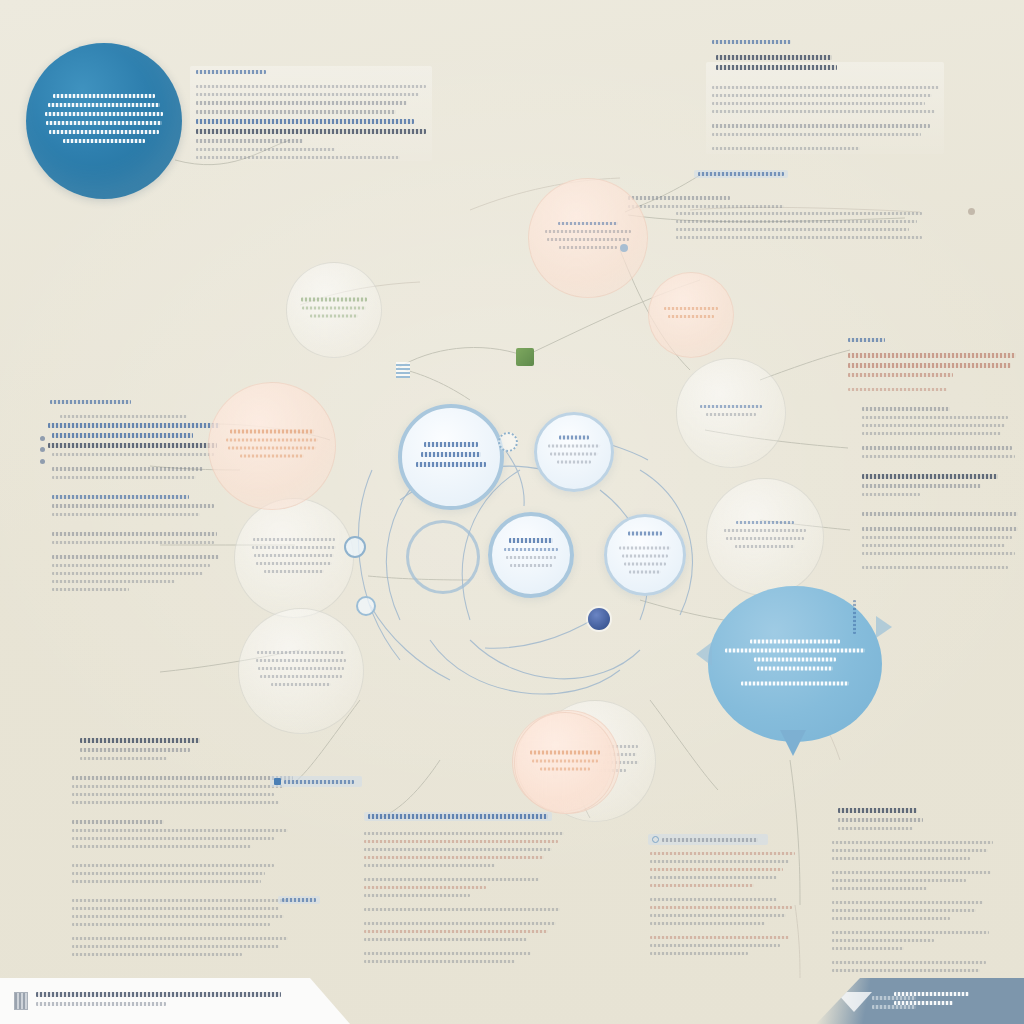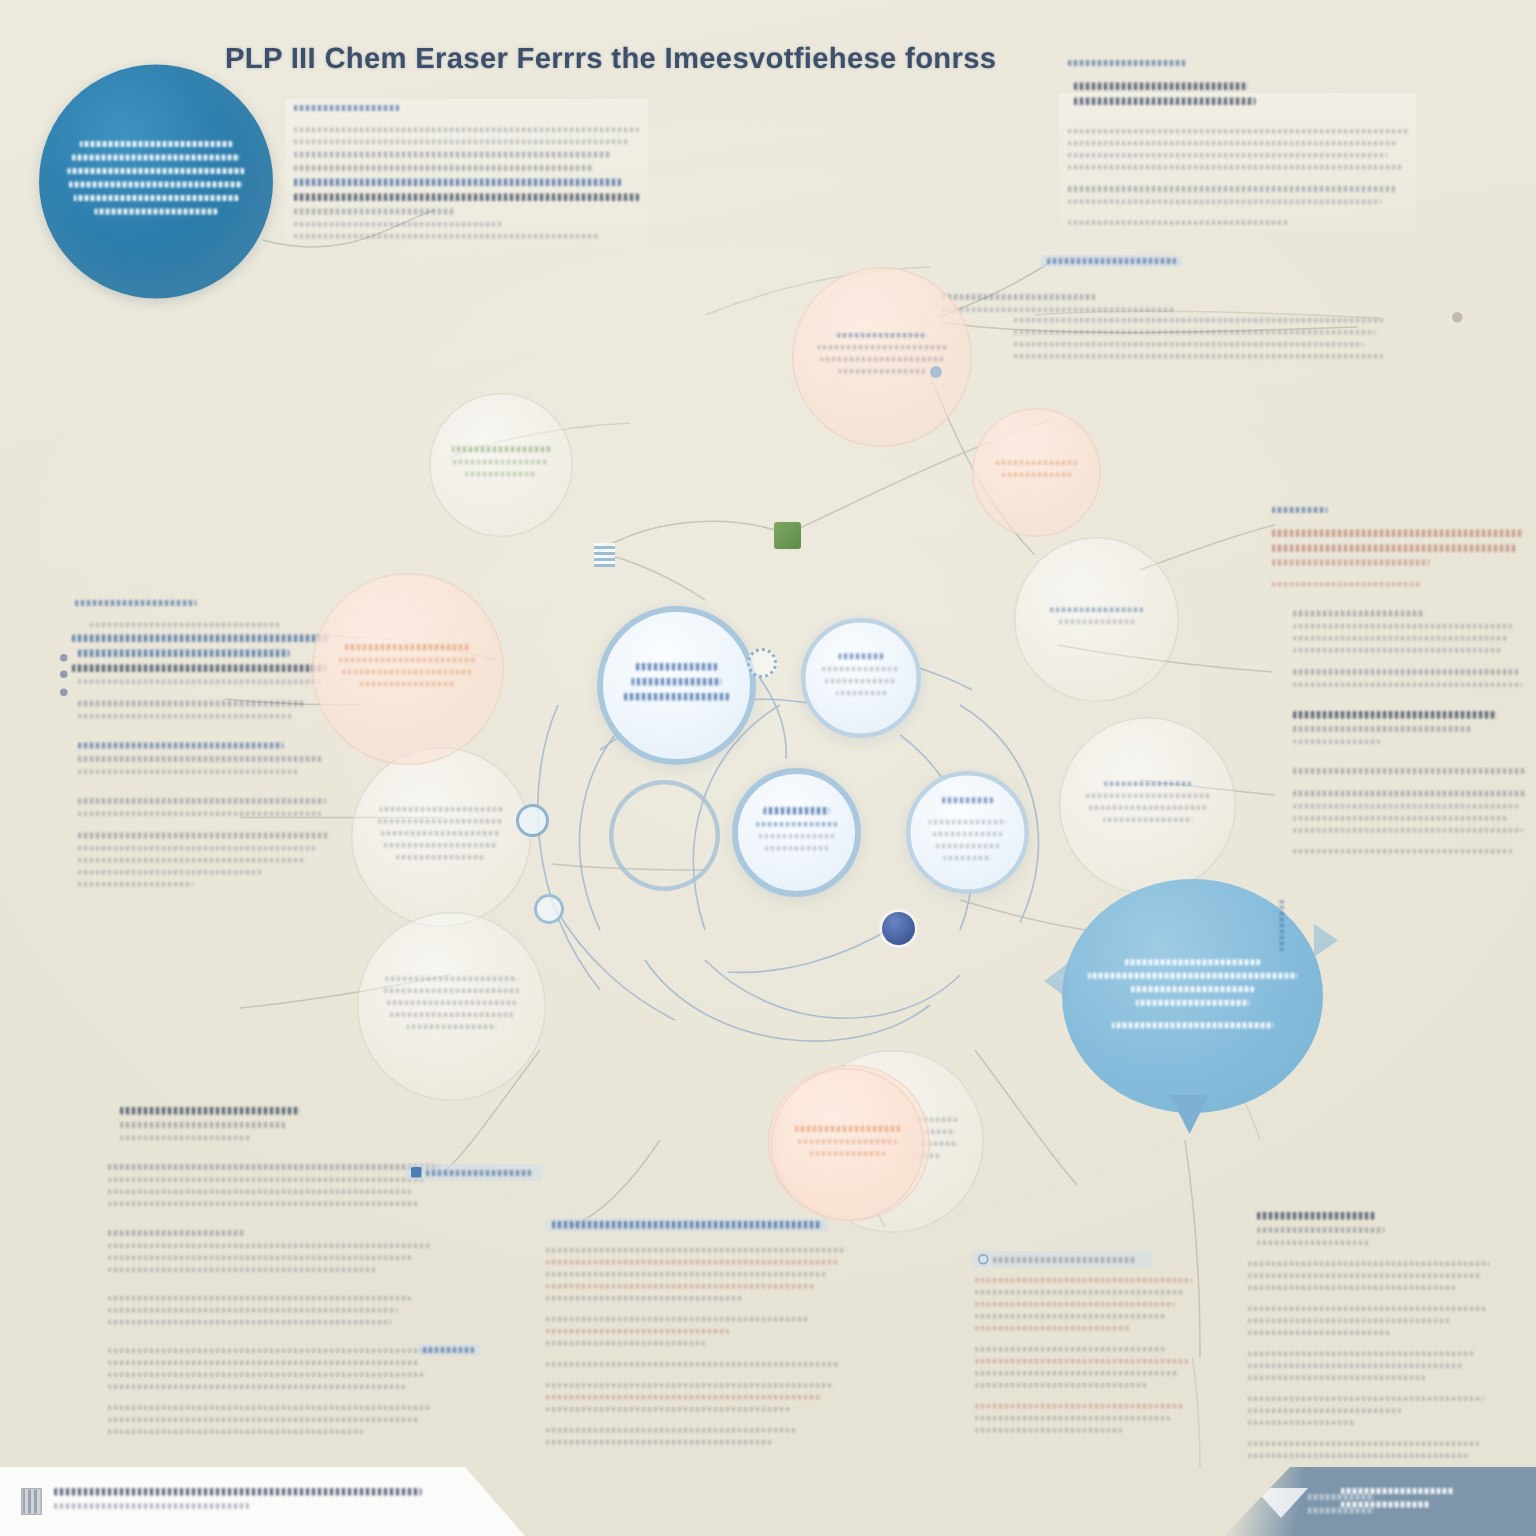--- a/index.html
+++ b/index.html
@@ -197,21 +197,20 @@
     </g>
     <g fill="none" stroke="#c6bfb2" stroke-width="1" opacity="0.55">
       <path d="M470,210 C520,190 570,180 620,178"></path>
       <path d="M690,210 C750,205 840,208 920,212"></path>
       <path d="M300,305 C340,290 380,284 420,282"></path>
       <path d="M740,640 C780,660 820,700 840,760"></path>
       <path d="M795,905 C800,940 800,965 800,978"></path>
     </g>
   </svg>
 
-  <div id="title">PLP III Chem Eraser Ferrrs the Imeesvotfiehese fonrss</div>
 
   <div class="bubble bub-dark" style="left:26px; top:43px; width:156px; height:156px;">
     <div class="bub-txt">
       <div class="ln white" style="width:78%;"></div>
       <div class="ln white" style="width:86%;"></div>
       <div class="ln white" style="width:90%;"></div>
       <div class="ln white" style="width:88%;"></div>
       <div class="ln white" style="width:84%;"></div>
       <div class="ln white" style="width:62%;"></div>
     </div>

